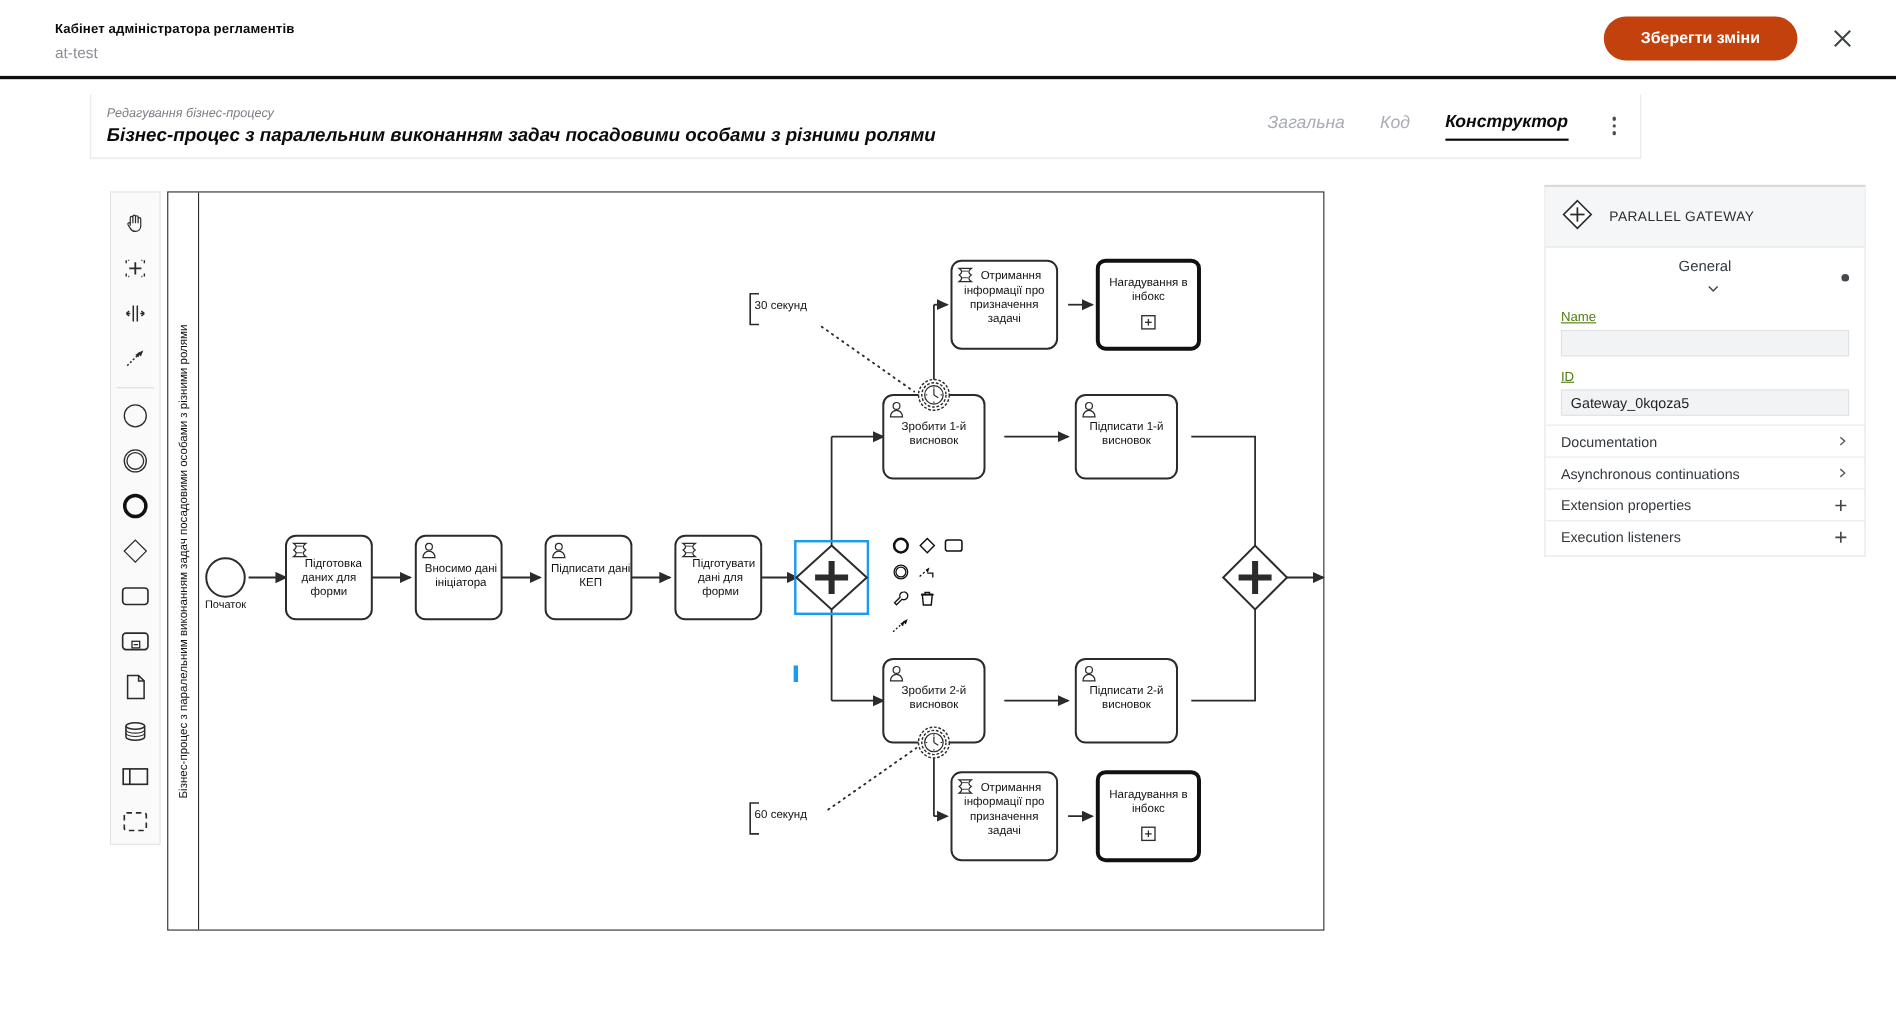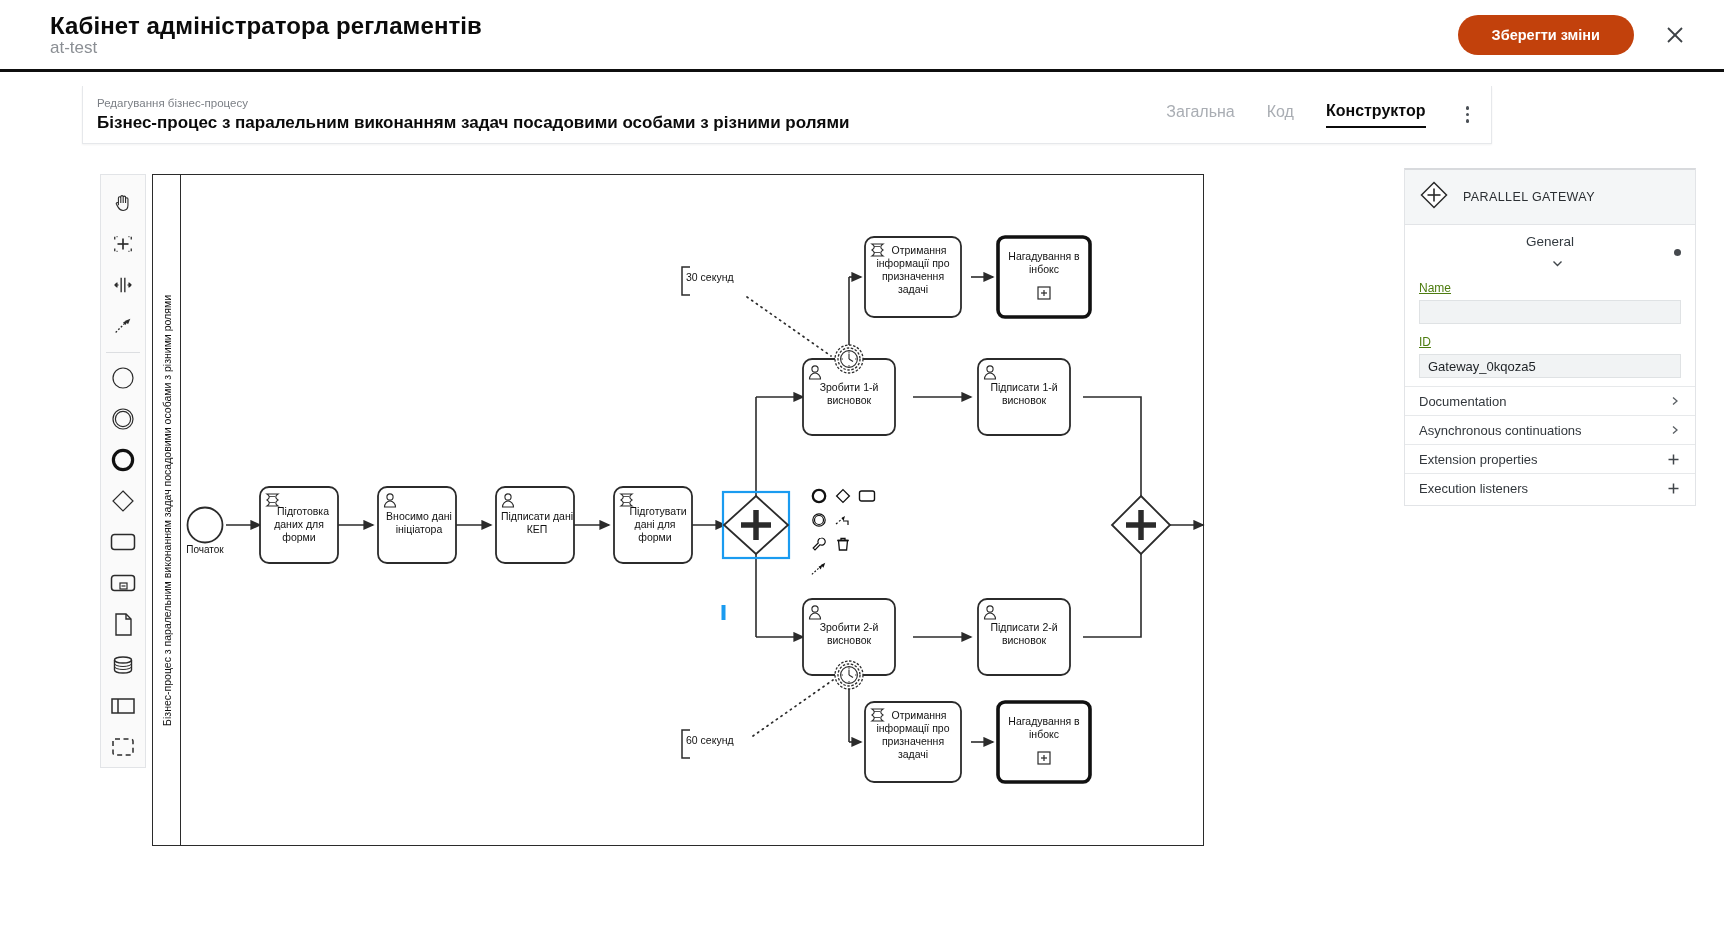--- a/index.html
+++ b/index.html
@@ -14,25 +14,25 @@
   
   .app-header {
     position: absolute; top: 0; left: 0;
     width: 1724px; height: 72px;
     background: #ffffff;
     border-bottom: 3px solid #0f0f0f;
     display: flex; align-items: center;
   }
   .header-titles { margin-left: 50px; }
   .header-title {
-    font-size: 24px; font-weight: bold; color: #0b0b0b;
+    font-size: 12px; font-weight: bold; color: #0b0b0b;
     letter-spacing: .1px; line-height: 24px;
   }
   .header-sub {
-    font-size: 17px; color: #8b8f94; margin-top: 3px; line-height: 14px;
+    font-size: 14px; color: #8b8f94; margin-top: 3px; line-height: 14px;
   }
   .header-actions {
     margin-left: auto; margin-right: 36px;
     display: flex; align-items: center; gap: 28px;
   }
   .save-btn {
     background: #c2410c; color: #ffffff;
     border: none; border-radius: 26px;
     height: 40px; padding: 0 34px;
     font-size: 14.5px; font-family: "Liberation Sans", sans-serif;
@@ -44,21 +44,21 @@
   }
 
   
   .subcard {
     position: absolute; top: 86px; left: 82px;
     width: 1410px; height: 58px;
     background: #ffffff;
     border: 1px solid #e6e8eb;
     border-top: none;
     box-shadow: 0 1px 2px rgba(0,0,0,.05);
-    display: flex; align-items: center;
+    display: flex; align-items: center; font-style: italic;
   }
   .subcard-left { margin-left: 14px; }
   .breadcrumb { font-size: 11.5px; color: #7b7f85; line-height: 14px; }
   .bp-title {
     font-size: 17px; font-weight: bold; color: #0b0b0b;
     margin-top: 2px; line-height: 21px;
   }
   .tabs {
     margin-left: auto; display: flex; align-items: center; gap: 32px;
     margin-right: 14px;

